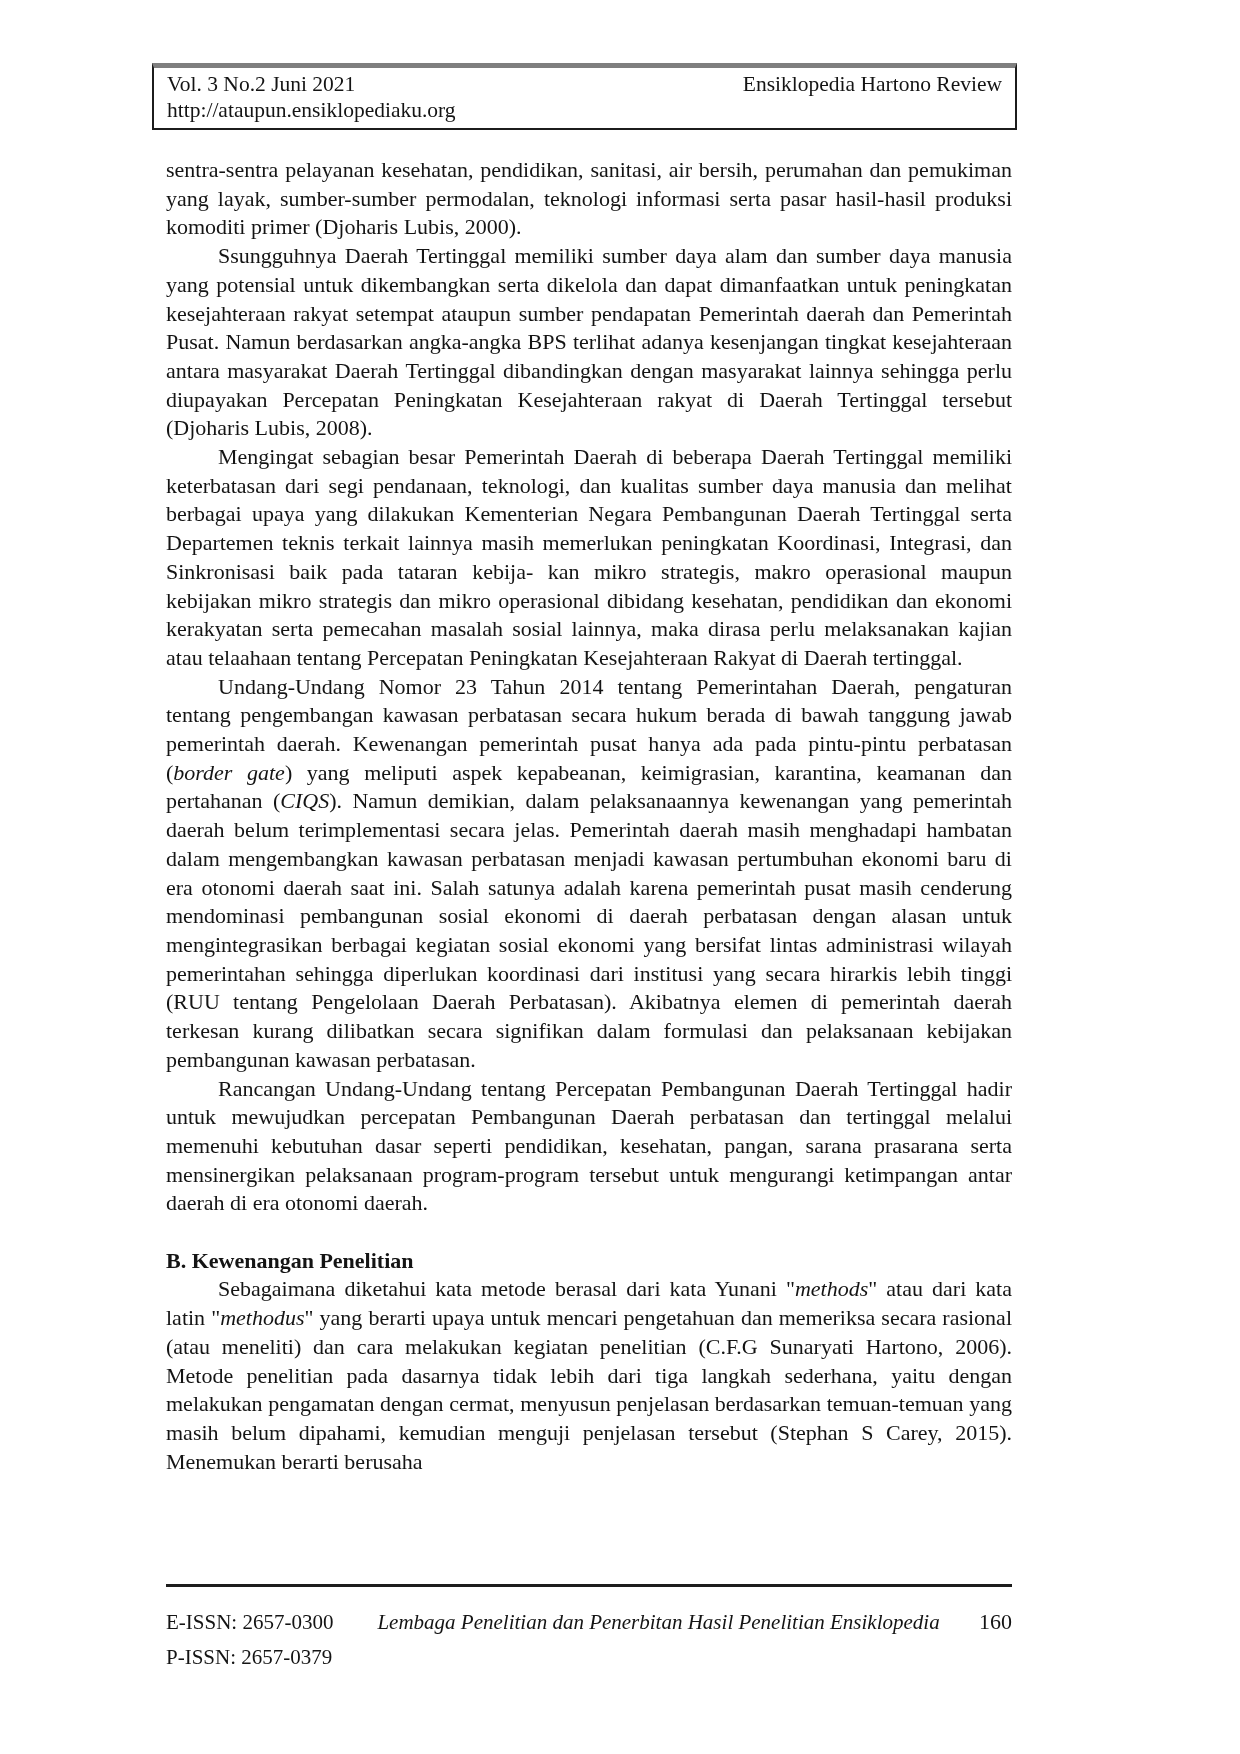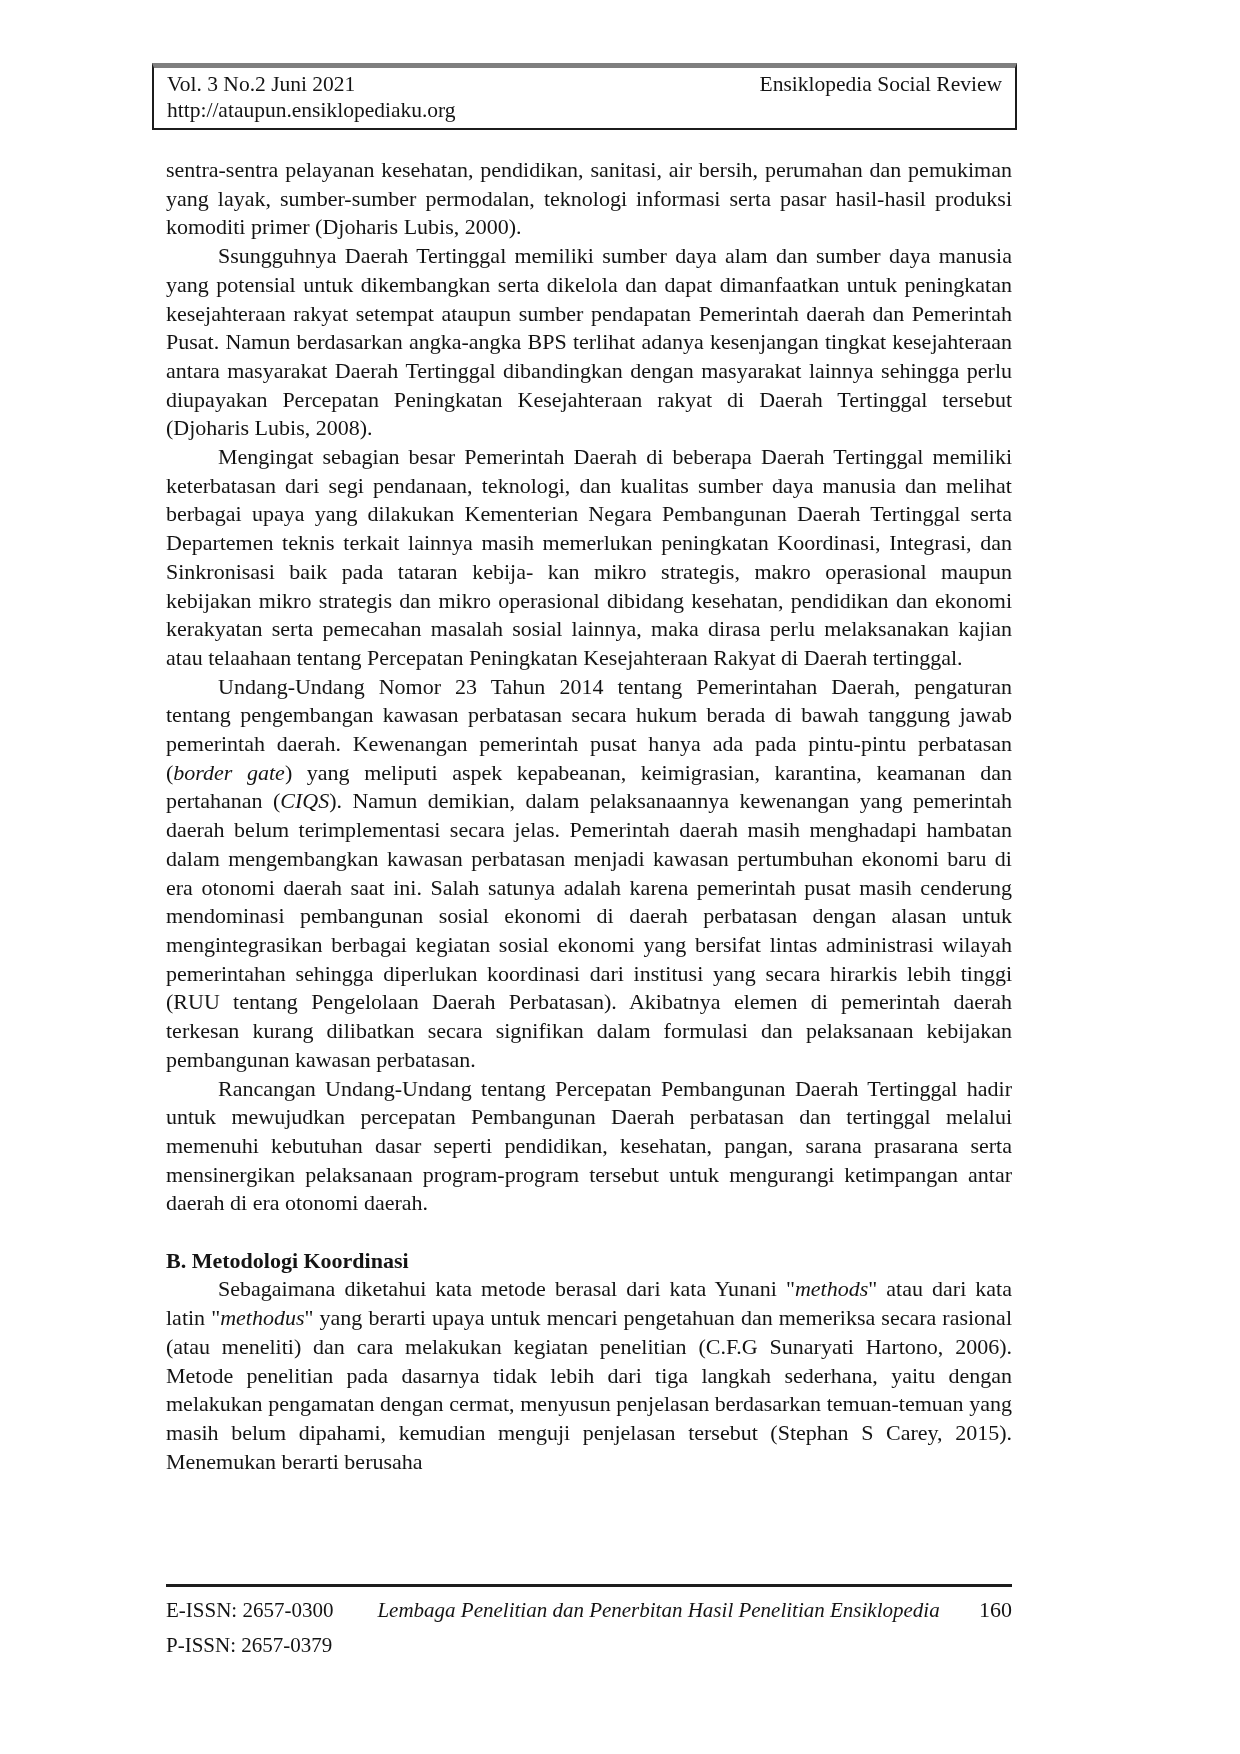--- a/index.html
+++ b/index.html
@@ -59,21 +59,21 @@
     line-height: 28.7px;
     font-weight: bold;
     text-align: left;
   }
   .footer {
     position: absolute;
     left: 166px;
     top: 1584px;
     width: 846px;
     border-top: 3px solid #1c1c1c;
-    padding-top: 5px;
+    padding-top: 17px;
     font-size: 21px;
     line-height: 35px;
   }
   .footer-row {
     display: flex;
     align-items: baseline;
   }
   .footer-publisher {
     margin-left: 44px;
     font-style: italic;
@@ -84,34 +84,34 @@
   }
 </style>
 </head>
 <body>
 
 <div class="page">
 
   <div class="header-box">
     <div class="header-row">
       <span>Vol. 3 No.2 Juni 2021</span>
-      <span>Ensiklopedia Social Review</span>
+      <span>Ensiklopedia Hartono Review</span>
     </div>
     <div class="header-row">
       <span>http://ataupun.ensiklopediaku.org</span>
     </div>
   </div>
 
   <div class="content">
       <p class="para"><span>sentra-sentra pelayanan kesehatan, pendidikan, sanitasi, air bersih, perumahan dan pemukiman yang layak, sumber-sumber permodalan, teknologi informasi serta pasar hasil-hasil produksi komoditi primer (Djoharis Lubis, 2000).</span></p>
       <p class="para indent"><span>Ssungguhnya Daerah Tertinggal memiliki sumber daya alam dan sumber daya manusia yang potensial untuk dikembangkan serta dikelola dan dapat dimanfaatkan untuk peningkatan kesejahteraan rakyat setempat ataupun sumber pendapatan Pemerintah daerah dan Pemerintah Pusat. Namun berdasarkan angka-angka BPS terlihat adanya kesenjangan tingkat kesejahteraan antara masyarakat Daerah Tertinggal dibandingkan dengan masyarakat lainnya sehingga perlu diupayakan Percepatan Peningkatan Kesejahteraan rakyat di Daerah Tertinggal tersebut (Djoharis Lubis, 2008).</span></p>
       <p class="para indent"><span>Mengingat sebagian besar Pemerintah Daerah di beberapa Daerah Tertinggal memiliki keterbatasan dari segi pendanaan, teknologi, dan kualitas sumber daya manusia dan melihat berbagai upaya yang dilakukan Kementerian Negara Pembangunan Daerah Tertinggal serta Departemen teknis terkait lainnya masih memerlukan peningkatan Koordinasi, Integrasi, dan Sinkronisasi baik pada tataran kebija- kan mikro strategis, makro operasional maupun kebijakan mikro strategis dan mikro operasional dibidang kesehatan, pendidikan dan ekonomi kerakyatan serta pemecahan masalah sosial lainnya, maka dirasa perlu melaksanakan kajian atau telaahaan tentang Percepatan Peningkatan Kesejahteraan Rakyat di Daerah tertinggal.</span></p>
       <p class="para indent"><span>Undang-Undang Nomor 23 Tahun 2014 tentang Pemerintahan Daerah, pengaturan tentang pengembangan kawasan perbatasan secara hukum berada di bawah tanggung jawab pemerintah daerah. Kewenangan pemerintah pusat hanya ada pada pintu-pintu perbatasan (</span><span class="italic">border gate</span><span>) yang meliputi aspek kepabeanan, keimigrasian, karantina, keamanan dan pertahanan (</span><span class="italic">CIQS</span><span>). Namun demikian, dalam pelaksanaannya kewenangan yang pemerintah daerah belum terimplementasi secara jelas. Pemerintah daerah masih menghadapi hambatan dalam mengembangkan kawasan perbatasan menjadi kawasan pertumbuhan ekonomi baru di era otonomi daerah saat ini. Salah satunya adalah karena pemerintah pusat masih cenderung mendominasi pembangunan sosial ekonomi di daerah perbatasan dengan alasan untuk mengintegrasikan berbagai kegiatan sosial ekonomi yang bersifat lintas administrasi wilayah pemerintahan sehingga diperlukan koordinasi dari institusi yang secara hirarkis lebih tinggi (RUU tentang Pengelolaan Daerah Perbatasan). Akibatnya elemen di pemerintah daerah terkesan kurang dilibatkan secara signifikan dalam formulasi dan pelaksanaan kebijakan pembangunan kawasan perbatasan.</span></p>
       <p class="para indent"><span>Rancangan Undang-Undang tentang Percepatan Pembangunan Daerah Tertinggal hadir untuk mewujudkan percepatan Pembangunan Daerah perbatasan dan tertinggal melalui memenuhi kebutuhan dasar seperti pendidikan, kesehatan, pangan, sarana prasarana serta mensinergikan pelaksanaan program-program tersebut untuk mengurangi ketimpangan antar daerah di era otonomi daerah.</span></p>
-      <h2 class="section-heading">B. Metodologi Koordinasi</h2>
+      <h2 class="section-heading">B. Kewenangan Penelitian</h2>
       <p class="para indent"><span>Sebagaimana diketahui kata metode berasal dari kata Yunani "</span><span class="italic">methods</span><span>" atau dari kata latin "</span><span class="italic">methodus</span><span>" yang berarti upaya untuk mencari pengetahuan dan memeriksa secara rasional (atau meneliti) dan cara melakukan kegiatan penelitian (C.F.G Sunaryati Hartono, 2006). Metode penelitian pada dasarnya tidak lebih dari tiga langkah sederhana, yaitu dengan melakukan pengamatan dengan cermat, menyusun penjelasan berdasarkan temuan-temuan yang masih belum dipahami, kemudian menguji penjelasan tersebut (Stephan S Carey, 2015). Menemukan berarti berusaha</span></p>
     </div>
 
   <div class="footer">
     <div class="footer-row">
       <span>E-ISSN: 2657-0300</span>
       <span class="footer-publisher">Lembaga Penelitian dan Penerbitan Hasil Penelitian Ensiklopedia</span>
       <span class="footer-pagenum">160</span>
     </div>
     <div class="footer-row">

